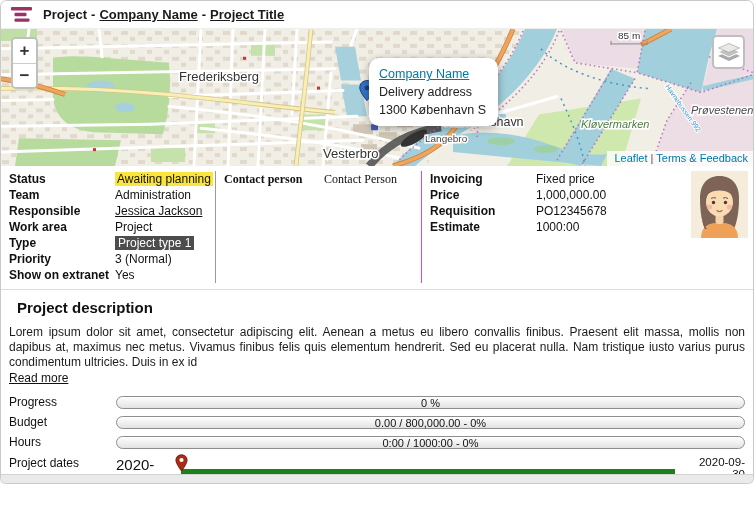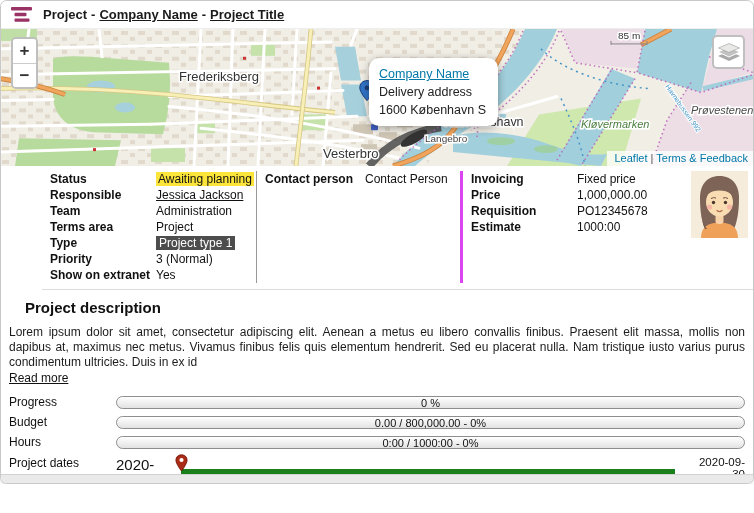--- a/index.html
+++ b/index.html
@@ -28,35 +28,35 @@
   .zoomctl{position:absolute;left:10px;top:8px;width:27px;border-radius:5px;border:2px solid rgba(0,0,0,.25);background:#fff;overflow:hidden;}
   .zbtn{height:24px;display:flex;align-items:center;justify-content:center;font-weight:bold;font-size:17px;color:#333;cursor:pointer;background:#fff;}
   .zbtn + .zbtn{border-top:1px solid #ccc;}
   .layersctl{position:absolute;right:8px;top:6px;width:33px;height:34px;background:#fff;border-radius:5px;border:2px solid rgba(0,0,0,.25);display:flex;align-items:center;justify-content:center;cursor:pointer;}
   .popup{position:absolute;left:368px;top:29px;background:#fff;border-radius:10px;
     box-shadow:0 2px 8px rgba(0,0,0,.35);padding:7px 12px 7px 10px;font-size:12.5px;line-height:18px;color:#222;white-space:nowrap;}
   .popup .plink{color:#0078a8;text-decoration:underline;cursor:pointer;display:block;}
   .attrib{position:absolute;right:0;bottom:0;background:rgba(255,255,255,.78);padding:1px 5px 2px 7px;font-size:11px;color:#555;white-space:nowrap;}
   .attrib .alink{color:#0078a8;cursor:pointer;text-decoration:none;}
   
-  .details{display:flex;align-items:stretch;padding:5px 5px 6px 8px;min-height:124px;border-bottom:1px solid #dcdcdc;margin-left:41px;}
+  .details{display:flex;align-items:stretch;padding:5px 5px 6px 8px;min-height:124px;border-bottom:1px solid #dcdcdc;}
   .dcol1{width:207px;border-right:1px solid #999;padding-right:4px;}
-  .dcol2{width:206px;border-right:3px solid #d946ef;padding:0 4px 0 8px;}
+  .dcol2{width:206px;border-right:1px solid #d946ef;padding:0 4px 0 8px;font-family:Liberation Serif, serif;}
   .dcol3{flex:1;padding-left:8px;}
   .drow{display:flex;line-height:16px;}
   .dlabel{width:106px;flex-shrink:0;font-weight:bold;}
   .dcol2 .dlabel{width:100px;}
   .dval{white-space:nowrap;}
   .hl{background:#fce53a;padding:0 2px;}
   .chip{background:#4d4d4d;color:#fff;padding:0 3px;}
   .ulink{text-decoration:underline;cursor:pointer;}
   .avatar{width:57px;height:67px;margin-left:auto;flex-shrink:0;}
   
   .desc{padding:7px 8px 3px;}
-  .desc h2{font-size:15px;margin:2px 16px 9px;color:#111;}
+  .desc h2{font-size:15px;margin:2px 8px 9px;color:#111;}
   .desc p{margin:0;text-align:justify;line-height:15px;color:#1c1c1c;}
   .readmore{display:inline-block;text-decoration:underline;cursor:pointer;margin-top:1px;}
   
   .bars{padding:7px 8px 0;}
   .bar-row{display:flex;align-items:center;margin-bottom:6px;}
   .bar-label{width:107px;flex-shrink:0;}
   .bar{flex:1;height:13px;border:1px solid #8e8e8e;border-radius:8px;
     background:linear-gradient(#ffffff,#e2e2e2);text-align:center;font-size:11px;line-height:13px;color:#111;}
   
   .dates{display:flex;align-items:flex-start;padding:1px 8px 0;height:24px;}
@@ -236,46 +236,46 @@
           <polygon points="11,8 22,13 11,18 0,13" fill="#a9a9a9"></polygon>
           <polygon points="11,4 22,9 11,14 0,9" fill="#c2c2c2" stroke="#fff" stroke-width="1"></polygon>
           <polygon points="11,0.5 21.5,5 11,9.5 0.5,5" fill="#e9e9e6" stroke="#999" stroke-width="0.6"></polygon>
         </svg>
       </span>
     </div>
 
     <div class="popup">
       <span class="plink">Company Name</span>
       <span style="display:block;">Delivery address</span>
-      <span style="display:block;">1600 København S</span>
+      <span style="display:block;">1300 København S</span>
     </div>
 
     <div class="attrib">
       <span class="alink">Leaflet</span>
       <span>|</span>
       <span class="alink">Terms &amp; Feedback</span>
     </div>
   </div>
 
   <div class="details">
     <div class="dcol1">
       <div class="drow">
           <span class="dlabel">Status</span>
           <span class="dval"><span class="hl">Awaiting planning</span></span>
         </div>
       <div class="drow">
+          <span class="dlabel">Team</span>
+          <span class="dval">Administration</span>
+        </div>
+      <div class="drow">
           <span class="dlabel">Responsible</span>
           <span class="dval ulink">Jessica Jackson</span>
         </div>
       <div class="drow">
-          <span class="dlabel">Team</span>
-          <span class="dval">Administration</span>
-        </div>
-      <div class="drow">
-          <span class="dlabel">Terms area</span>
+          <span class="dlabel">Work area</span>
           <span class="dval">Project</span>
         </div>
       <div class="drow">
           <span class="dlabel">Type</span>
           <span class="dval"><span class="chip">Project type 1</span></span>
         </div>
       <div class="drow">
           <span class="dlabel">Priority</span>
           <span class="dval">3 (Normal)</span>
         </div>

